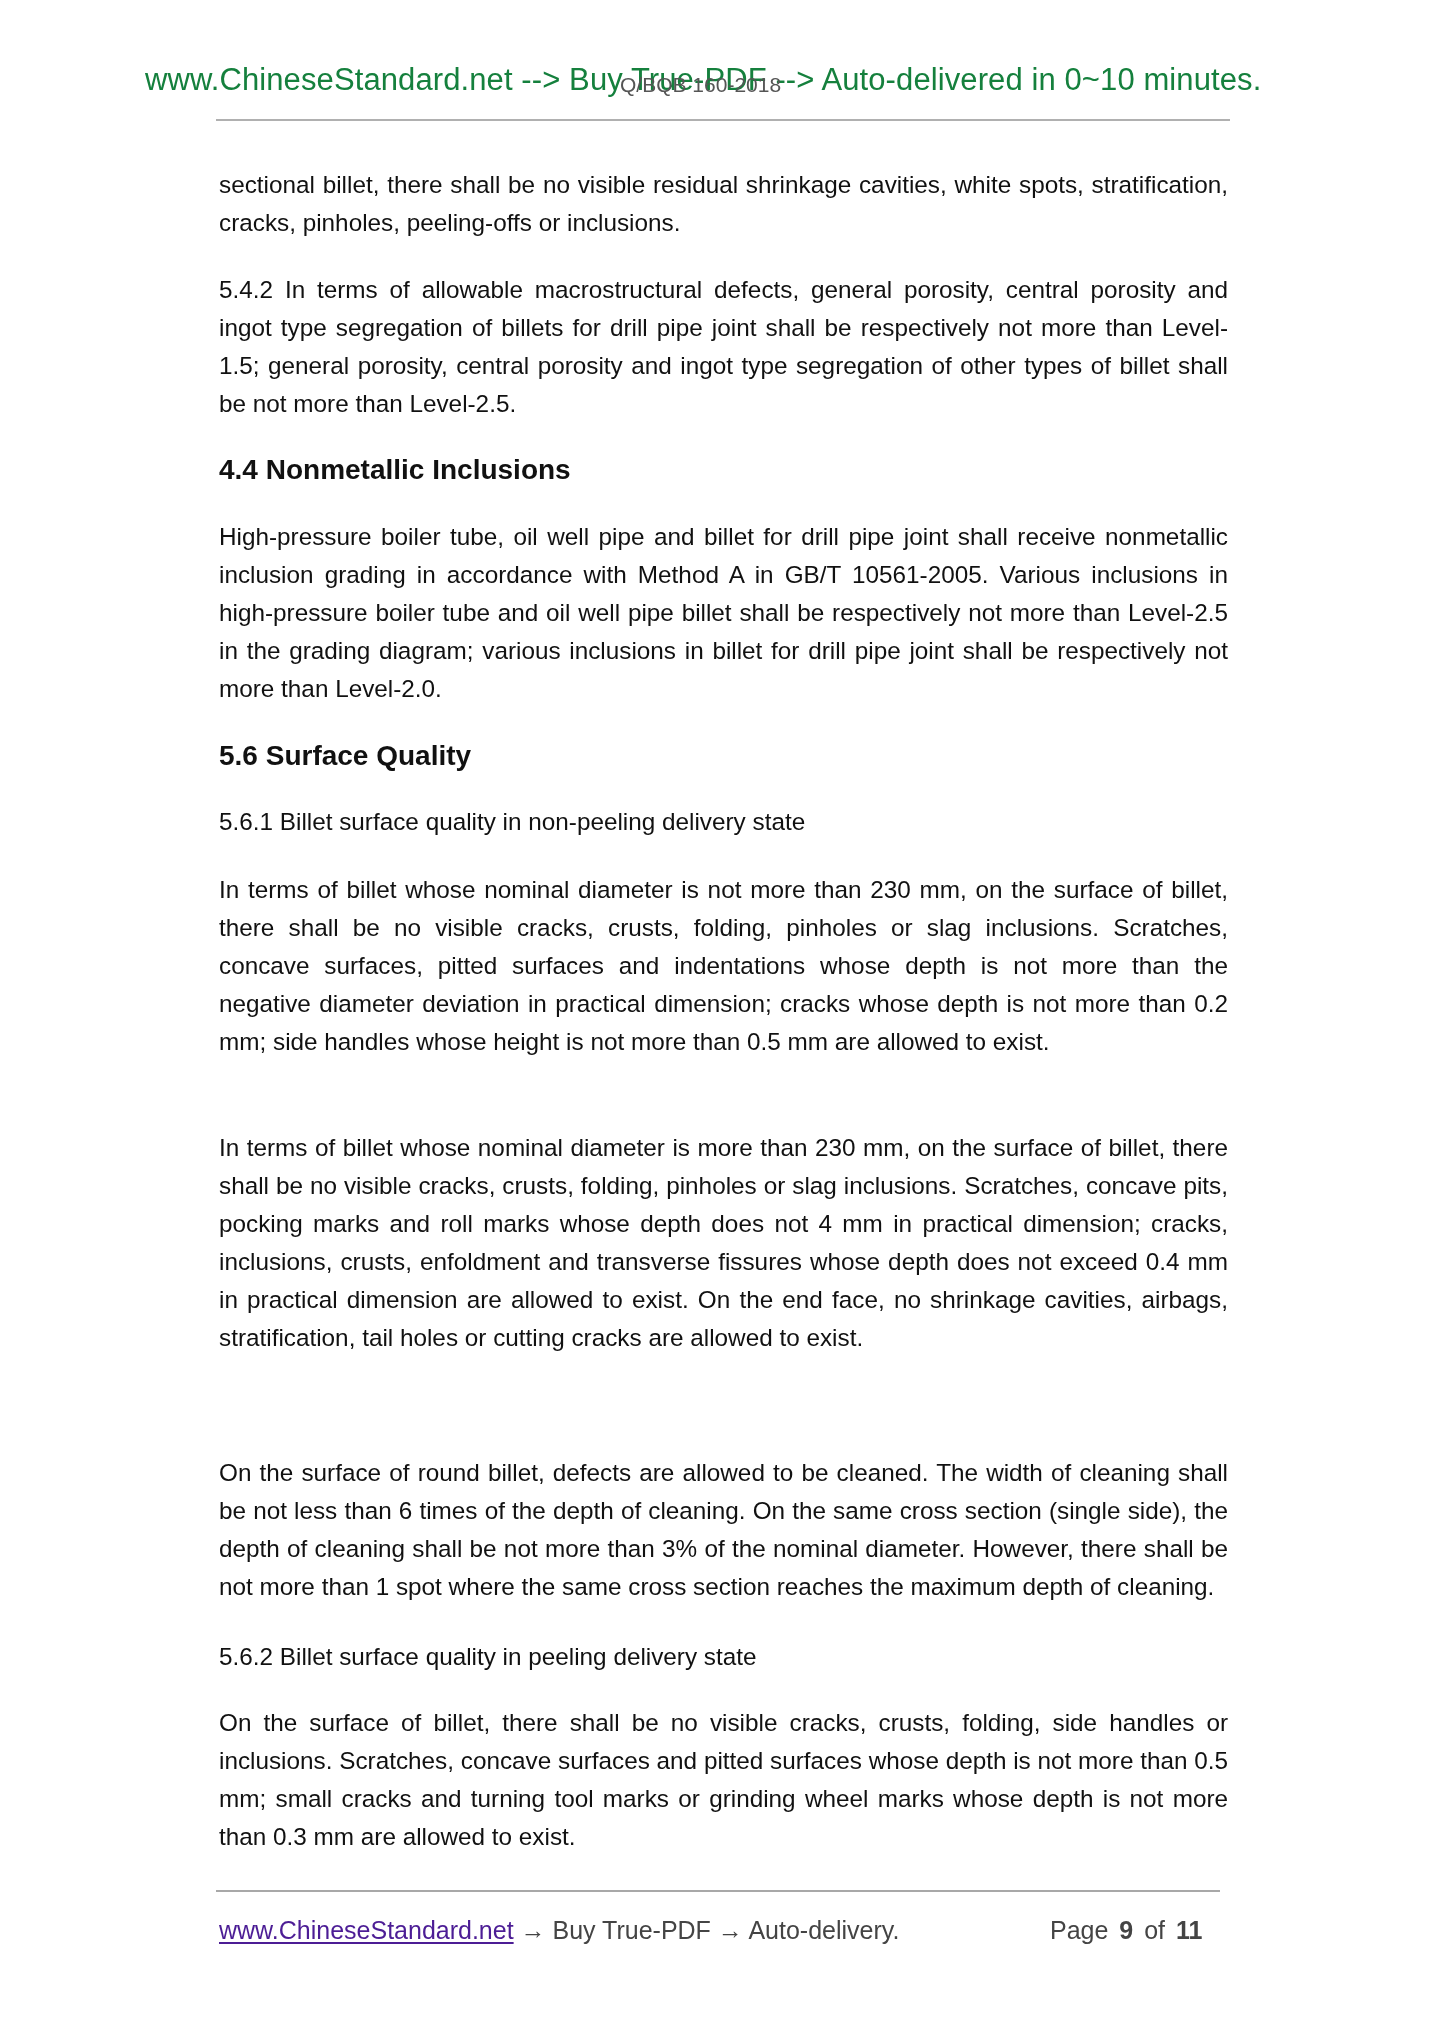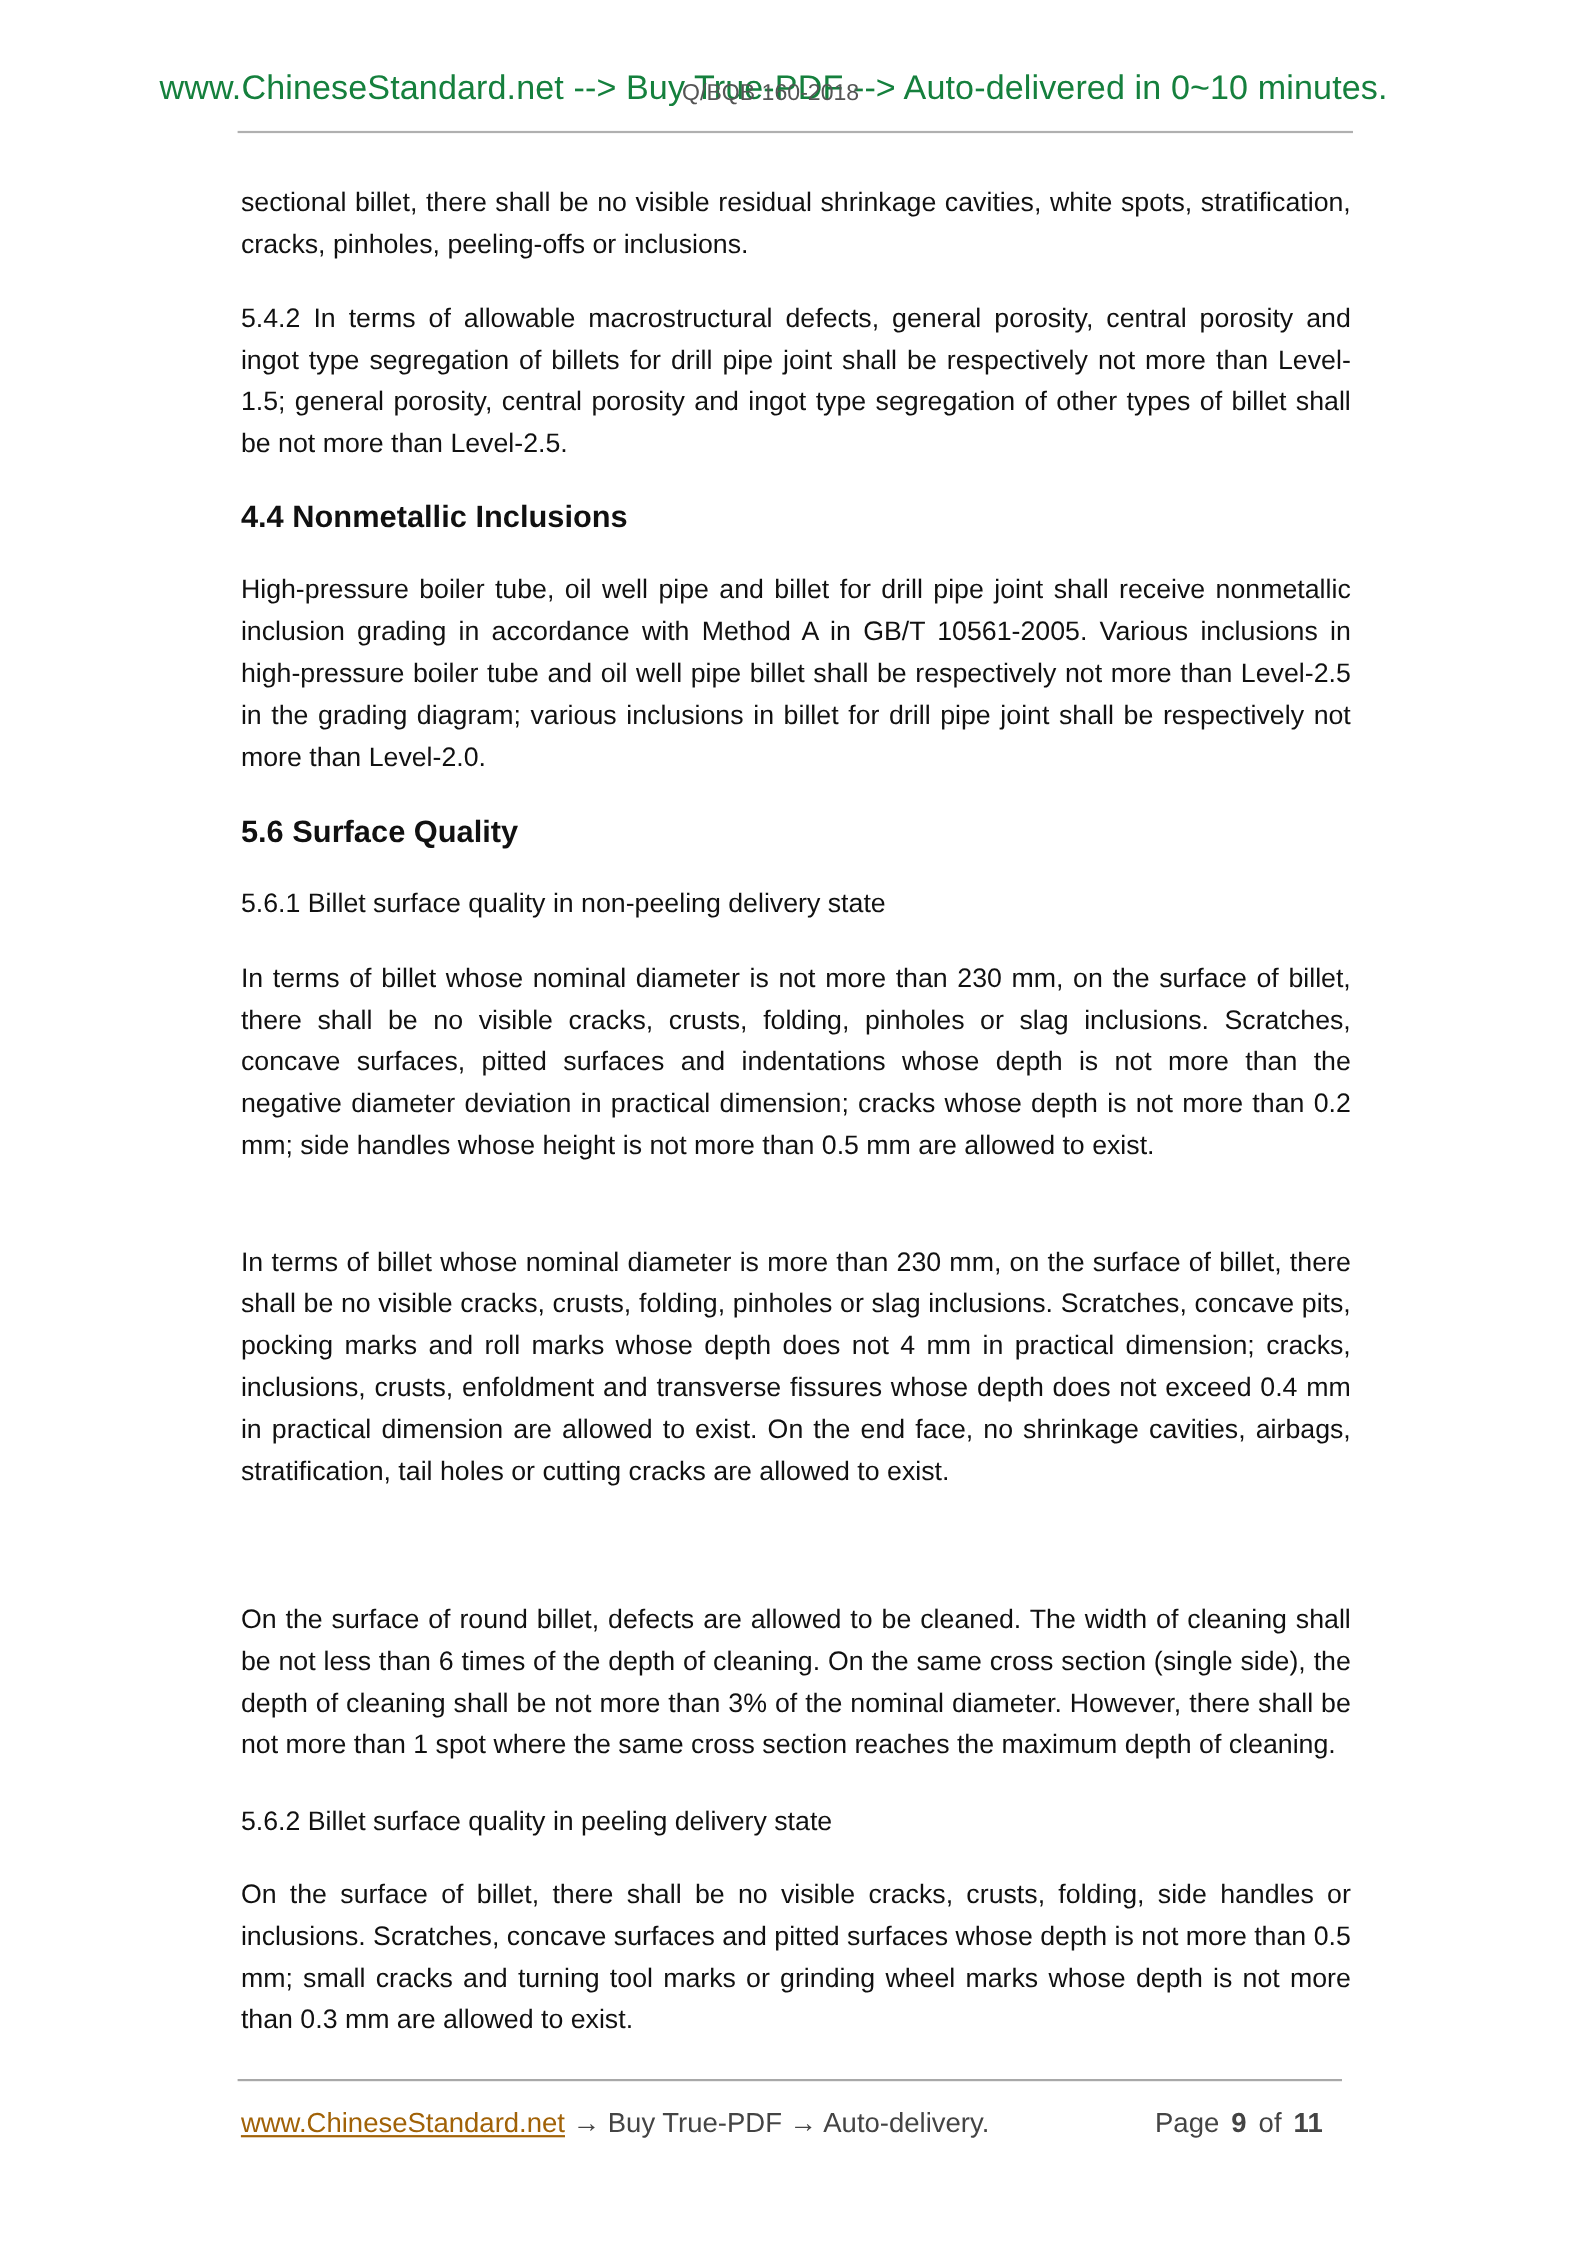--- a/index.html
+++ b/index.html
@@ -12,21 +12,21 @@
   .rule-top { position: absolute; left: 216px; top: 119px; width: 1014px; height: 2px; background: #b0b0b0; }
   .rule-bottom { position: absolute; left: 216px; top: 1890px; width: 1004px; height: 2px; background: #a8a8a8; }
   .block { position: absolute; left: 219px; width: 1009px; font-size: 24.3px; line-height: 38px;
            text-align: justify; }
   .block .last { text-align-last: left; }
   .h2 { position: absolute; left: 219px; font-size: 28px; font-weight: bold; line-height: 38px; white-space: nowrap; }
   .h3 { position: absolute; left: 219px; font-size: 24.3px; font-weight: normal; line-height: 38px; white-space: nowrap; }
   .label-bold { font-weight: normal; }
   .footer { position: absolute; left: 219px; top: 1912px; width: 1000px; font-size: 25px;
             color: #444444; line-height: 36px; white-space: nowrap; }
-  .footer a { color: #a16207; text-decoration: underline; text-underline-offset: 3px; }
+  .footer a { color: #4c1d95; text-decoration: underline; text-underline-offset: 3px; }
   .page-info { position: absolute; left: 1050px; top: 1912px; font-size: 25px; color: #444444;
                line-height: 36px; white-space: nowrap; word-spacing: 4px; text-align: right; }
   .page-info b { font-weight: bold; }
 </style>
 </head>
 <body>
 
 <div>
   <div class="wm-line">www.ChineseStandard.net --&gt; Buy True-PDF --&gt; Auto-delivered in 0~10 minutes.</div>
   <div class="doc-code">Q/BQB 160-2018</div>

